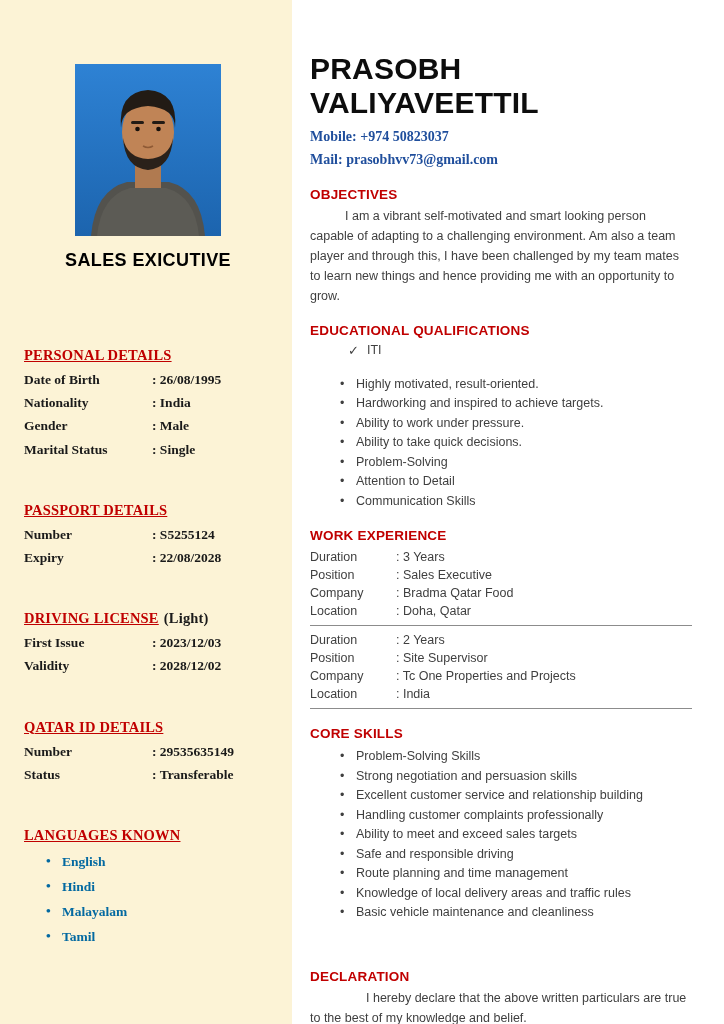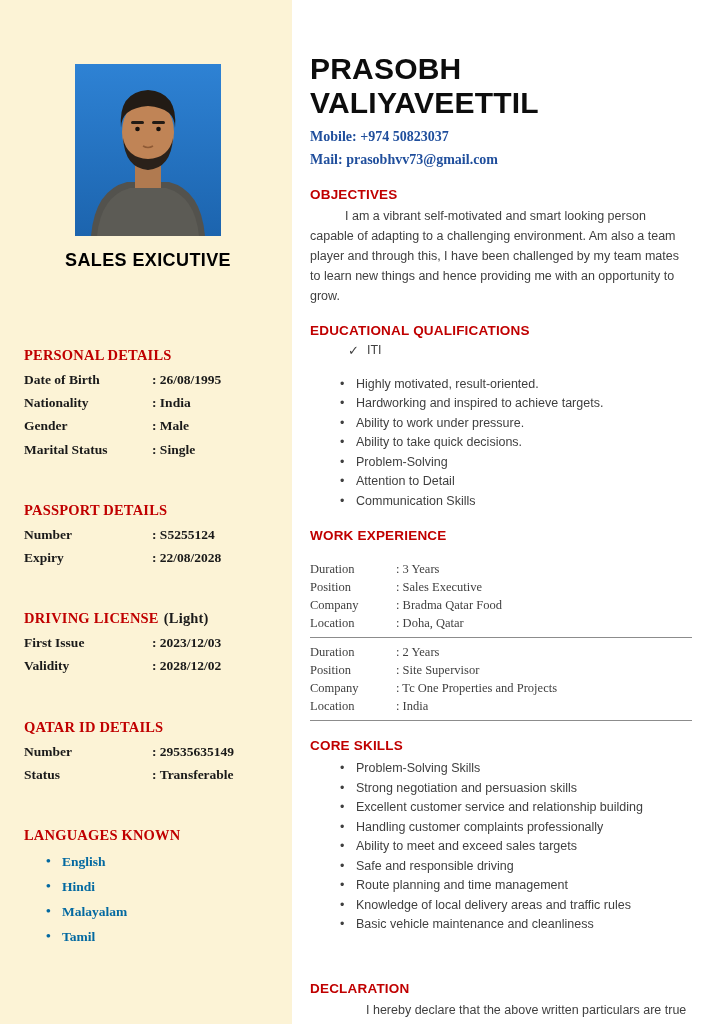--- a/index.html
+++ b/index.html
@@ -27,21 +27,21 @@
     margin-top:14px;text-align:center;
     font-weight:bold;font-size:18px;letter-spacing:.4px;color:#000;
   }
   .side-section{margin-top:44px;}
   .side-section.first{margin-top:76px;}
   .side-heading{
     font-family:"Liberation Serif", serif;
     font-size:14.5px;font-weight:bold;color:var(--accent-red);
     letter-spacing:.2px;
   }
-  .side-heading .u{}
+  .side-heading .u{text-decoration:underline;}
   .side-heading .suffix{color:#1a1a1a;margin-left:5px;}
   .side-rows{margin-top:8px;}
   .side-row{
     display:flex;margin-top:7px;
     font-family:"Liberation Serif", serif;
     font-size:13.5px;font-weight:bold;color:#1a1a1a;line-height:1.2;
   }
   .side-row .lbl{width:128px;flex-shrink:0;}
   .lang-list{list-style:none;margin-top:10px;padding-left:22px;}
   .lang-list li{
@@ -70,21 +70,21 @@
     margin-top:5px;padding-left:38px;
     font-size:12.5px;color:#3f3f3f;display:flex;align-items:center;gap:8px;
   }
   .check{color:#3f3f3f;font-size:13px;}
   .bullets{list-style:none;margin-top:6px;padding-left:30px;}
   .bullets li{
     position:relative;padding-left:16px;
     font-size:12.5px;line-height:1.56;color:#3f3f3f;
   }
   .bullets li::before{content:"•";position:absolute;left:0;}
-  .jobs{margin-top:15px;font-family:Liberation Serif, serif;}
+  .jobs{margin-top:3px;}
   .job{padding:2px 0 5px 0;border-bottom:1.5px solid #8c8c8c;}
   .job + .job{margin-top:3px;}
   .job-row{display:flex;font-size:12.5px;line-height:1.44;color:#3f3f3f;}
   .job-row .job-lbl{width:86px;flex-shrink:0;}
   .sec-declaration{margin-top:46px;}
   .decl-text{margin-top:4px;text-indent:56px;}
 </style>
 </head>
 <body>
 

